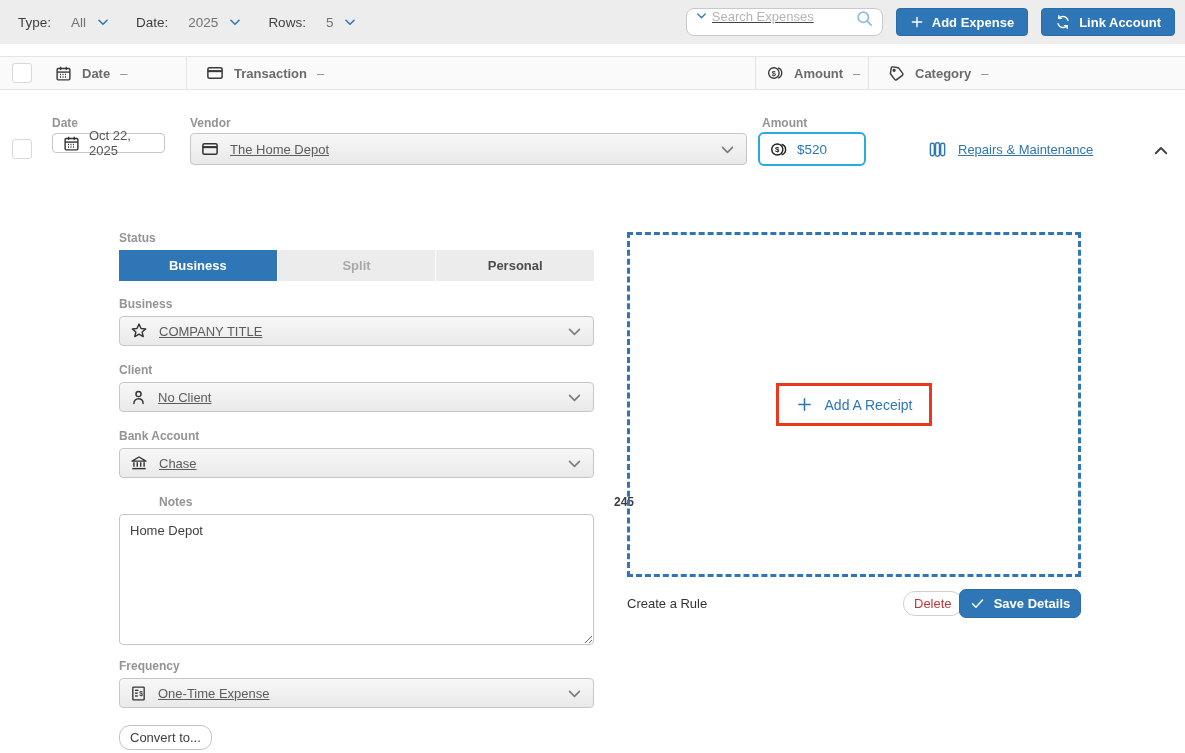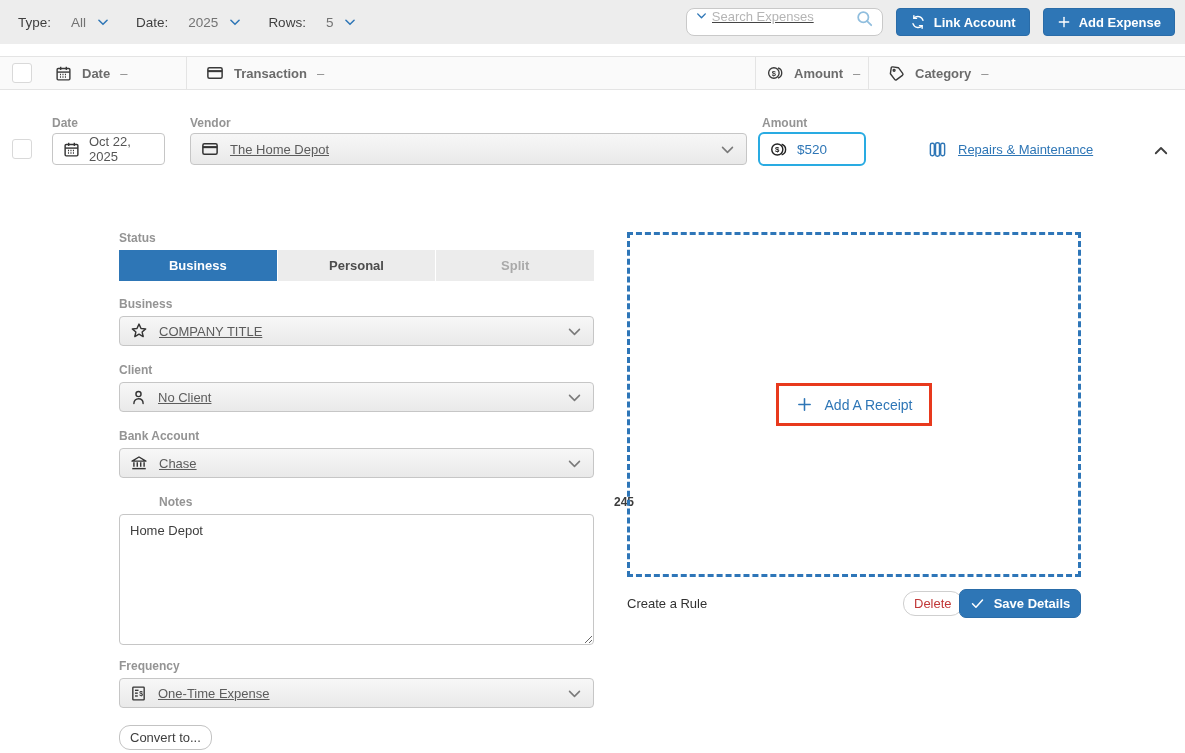--- a/index.html
+++ b/index.html
@@ -51,21 +51,21 @@
   .hcol .hdash{color:#8a8a8a;font-weight:normal;}
   .hcol-date{width:154px;padding-left:23px;}
   .hcol-transaction{width:569px;padding-left:19px;border-left:1px solid #e4e4e4;}
   .hcol-amount{width:113px;padding-left:10px;border-left:1px solid #e4e4e4;}
   .hcol-category{flex:1;padding-left:19px;border-left:1px solid #e4e4e4;}
 
   
   .flabel-sm{position:absolute;font-size:12px;font-weight:bold;color:#949494;}
   .row-check{position:absolute;left:12px;top:139px;}
   .datebox{
-    position:absolute;left:52px;top:133px;width:113px;height:32px;background:#fff;
+    position:absolute;left:52px;top:133px;width:113px;height:20px;background:#fff;
     border:1px solid #c6c6c6;border-radius:4px;display:flex;align-items:center;gap:9px;
     padding:0 10px;cursor:pointer;
   }
   .datebox .dtext{font-size:13px;color:#555;}
   .dropdown{
     display:flex;align-items:center;background:linear-gradient(#f7f7f7,#e9e9e9);
     border:1px solid #c6c6c6;border-radius:4px;padding:0 10px;cursor:pointer;
   }
   .dropdown .dicon{color:#333;flex:0 0 auto;margin-right:11px;}
   .dropdown .dtext{font-size:13px;color:#5c5c5c;flex:1;white-space:nowrap;overflow:hidden;text-decoration:underline;}
@@ -179,38 +179,38 @@
       <span class="sglass">
         <svg width="19" height="19" viewBox="0 0 24 24" fill="none" stroke="currentColor" stroke-width="2.2" stroke-linecap="round">
             <circle cx="10.5" cy="10.5" r="6.5"></circle>
             <line x1="15.3" y1="15.3" x2="20.5" y2="20.5"></line>
           </svg>
       </span>
     </div>
 
     <button class="btn-blue">
       <span>
+        <svg width="14" height="14" viewBox="0 0 24 24" fill="none" stroke="currentColor" stroke-width="2.4" stroke-linecap="round">
+            <line x1="12" y1="4" x2="12" y2="20"></line>
+            <line x1="4" y1="12" x2="20" y2="12"></line>
+          </svg>
+      </span>
+      <span>Add Expense</span>
+    </button>
+
+    <button class="btn-blue">
+      <span>
         <svg width="16" height="16" viewBox="0 0 24 24" fill="none" stroke="currentColor" stroke-width="2.1" stroke-linecap="round">
           <path d="M19.5 9.5 A8 8 0 0 0 6 6.2"></path>
           <polyline points="5.8 2.6 5.8 6.6 9.8 6.6" fill="none"></polyline>
           <path d="M4.5 14.5 A8 8 0 0 0 18 17.8"></path>
           <polyline points="18.2 21.4 18.2 17.4 14.2 17.4" fill="none"></polyline>
         </svg>
       </span>
       <span>Link Account</span>
-    </button>
-
-    <button class="btn-blue">
-      <span>
-        <svg width="14" height="14" viewBox="0 0 24 24" fill="none" stroke="currentColor" stroke-width="2.4" stroke-linecap="round">
-            <line x1="12" y1="4" x2="12" y2="20"></line>
-            <line x1="4" y1="12" x2="20" y2="12"></line>
-          </svg>
-      </span>
-      <span>Add Expense</span>
     </button>
   </div>
 
   <div class="thead">
     <div class="cb checkbox"></div>
 
     <div class="hcol hcol-date">
       <span class="hicon">
         <svg width="17" height="17" viewBox="0 0 24 24" fill="none" stroke="currentColor" stroke-width="2">
             <rect x="3" y="5" width="18" height="16" rx="1.5"></rect>
@@ -318,22 +318,22 @@
 
   <span class="row-collapse">
     <svg width="18" height="18" viewBox="0 0 24 24" fill="none" stroke="currentColor" stroke-width="2.4" stroke-linecap="round" stroke-linejoin="round">
         <polyline points="5 15 12 8 19 15"></polyline>
       </svg>
   </span>
 
   <div class="flabel-sm" style="left:119px;top:231px;">Status</div>
   <div class="tabs">
     <div class="tab active">Business</div>
+    <div class="tab">Split</div>
     <div class="tab dark">Personal</div>
-    <div class="tab">Split</div>
   </div>
 
   <div class="flabel-sm" style="left:119px;top:297px;">Business</div>
   <div class="dropdown select" style="top:316px;">
     <span class="dicon">
       <svg width="18" height="18" viewBox="0 0 24 24" fill="none" stroke="currentColor" stroke-width="1.9" stroke-linejoin="round">
           <path d="M12 2.8 l2.7 5.8 6.2.6 -4.7 4.2 1.4 6.1 -5.6-3.2 -5.6 3.2 1.4-6.1 -4.7-4.2 6.2-.6 z"></path>
         </svg>
     </span>
     <span class="dtext">COMPANY TITLE</span>

